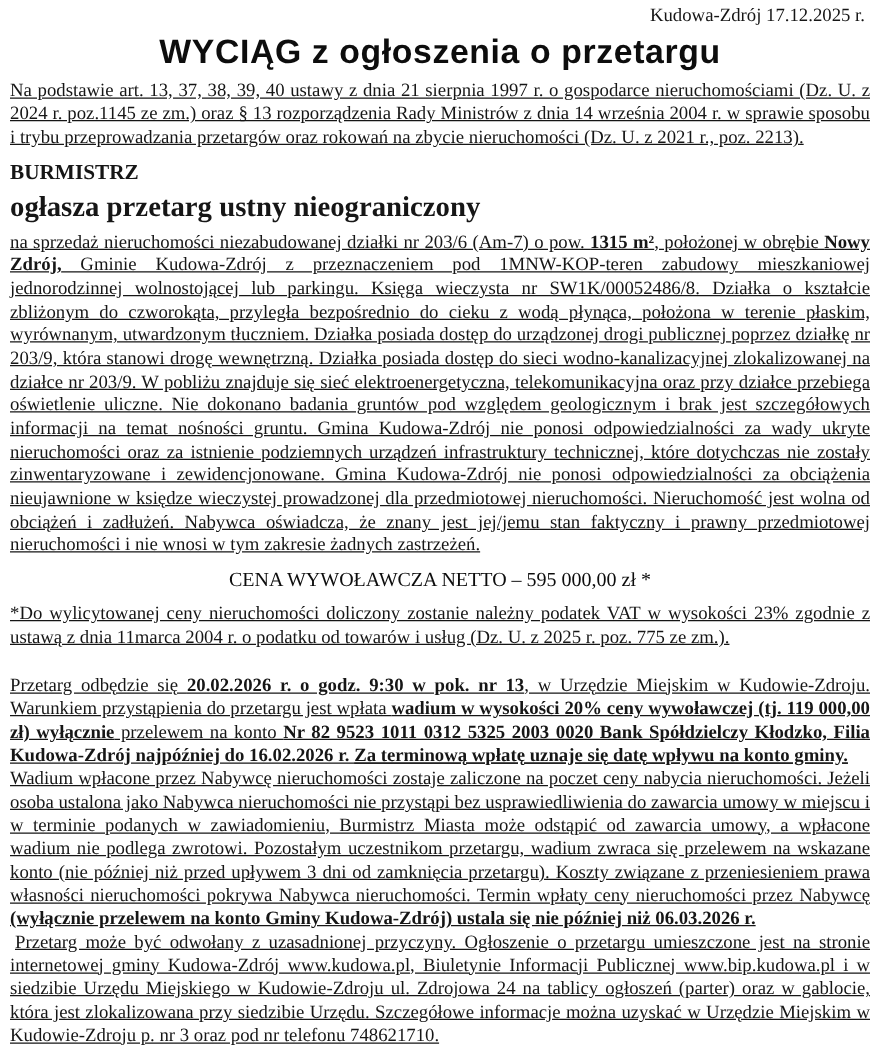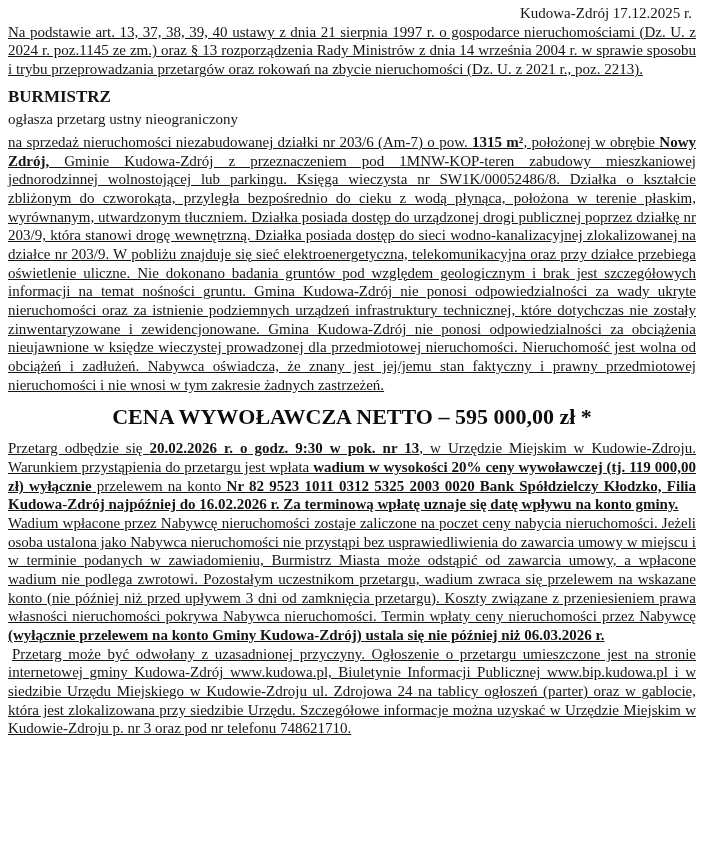--- a/index.html
+++ b/index.html
@@ -37,50 +37,52 @@
     font-size: 15px;
     line-height: 1.245;
     text-align: justify;
   }
   .issuer-block {
     text-align: left;
     margin: 7px 0 4px 0;
   }
   .issuer-line1 { font-size: 17px; font-weight: bold; line-height: 1.35; }
   .issuer-line2 { font-size: 18px; font-weight: bold; line-height: 1.35; }
-  .issuer-line3 { font-size: 15px; font-weight: normal; line-height: 1.35; }
+  .issuer-line3 { font-size: 23px; font-weight: bold; line-height: 1.35; }
   .price-heading {
     text-align: center;
-    font-weight: bold;
-    font-size: 22px;
+    font-weight: normal;
+    font-size: 16px;
     margin: 10px 0 8px 0;
     color: #0d0d0d;
   }
-  .gap-top { margin-top: 9px; }
+  .gap-top { margin-top: 20px; }
   .cancel-para { text-indent: 4px; }
 </style>
 </head>
 <body>
 
 <div class="page">
 
   <div class="date-line">Kudowa-Zdrój 17.12.2025 r.</div>
 
+  <div class="doc-title">WYCIĄG z ogłoszenia o przetargu</div>
 
   <p class="para">Na podstawie art. 13, 37, 38, 39, 40 ustawy z dnia 21 sierpnia 1997 r. o gospodarce nieruchomościami (Dz. U. z 2024 r. poz.1145 ze zm.) oraz § 13 rozporządzenia Rady Ministrów z dnia 14 września 2004 r. w sprawie sposobu i trybu przeprowadzania przetargów oraz rokowań na zbycie nieruchomości (Dz. U. z 2021 r., poz. 2213).</p>
 
   <div class="issuer-block">
     <div class="issuer-line1">BURMISTRZ</div>
     <div class="issuer-line3">ogłasza przetarg ustny nieograniczony</div>
   </div>
 
   <p class="para"><span>na sprzedaż nieruchomości niezabudowanej działki nr 203/6 (Am-7) o pow. </span><span style="font-weight: bold;">1315 m²</span><span>, położonej w obrębie </span><span style="font-weight: bold;">Nowy Zdrój,</span><span> Gminie Kudowa-Zdrój z przeznaczeniem pod 1MNW-KOP-teren zabudowy mieszkaniowej jednorodzinnej wolnostojącej lub parkingu. Księga wieczysta nr SW1K/00052486/8. Działka o kształcie zbliżonym do czworokąta, przyległa bezpośrednio do cieku z wodą płynąca, położona w terenie płaskim, wyrównanym, utwardzonym tłuczniem. Działka posiada dostęp do urządzonej drogi publicznej poprzez działkę nr 203/9, która stanowi drogę wewnętrzną. Działka posiada dostęp do sieci wodno-kanalizacyjnej zlokalizowanej na działce nr 203/9. W pobliżu znajduje się sieć elektroenergetyczna, telekomunikacyjna oraz przy działce przebiega oświetlenie uliczne. Nie dokonano badania gruntów pod względem geologicznym i brak jest szczegółowych informacji na temat nośności gruntu. Gmina Kudowa-Zdrój nie ponosi odpowiedzialności za wady ukryte nieruchomości oraz za istnienie podziemnych urządzeń infrastruktury technicznej, które dotychczas nie zostały zinwentaryzowane i zewidencjonowane. Gmina Kudowa-Zdrój nie ponosi odpowiedzialności za obciążenia nieujawnione w księdze wieczystej prowadzonej dla przedmiotowej nieruchomości. Nieruchomość jest wolna od obciążeń i zadłużeń. Nabywca oświadcza, że znany jest jej/jemu stan faktyczny i prawny przedmiotowej nieruchomości i nie wnosi w tym zakresie żadnych zastrzeżeń.</span></p>
 
   <div class="price-heading">CENA WYWOŁAWCZA NETTO – 595 000,00 zł *</div>
 
+  <p class="para">*Do wylicytowanej ceny nieruchomości doliczony zostanie należny podatek VAT w wysokości 23% zgodnie z ustawą z dnia 11marca 2004 r. o podatku od towarów i usług (Dz. U. z 2025 r. poz. 775 ze zm.).</p>
 
   <p class="para gap-top"><span>Przetarg odbędzie się </span><span style="font-weight: bold;">20.02.2026 r. o godz. 9:30 w pok. nr 13</span><span>, w Urzędzie Miejskim w Kudowie-Zdroju. Warunkiem przystąpienia do przetargu jest wpłata </span><span style="font-weight: bold;">wadium w wysokości 20% ceny wywoławczej (tj. 119 000,00 zł) wyłącznie</span><span> przelewem na konto </span><span style="font-weight: bold;">Nr 82 9523 1011 0312 5325 2003 0020 Bank Spółdzielczy Kłodzko, Filia Kudowa-Zdrój najpóźniej do 16.02.2026 r. </span><span style="font-weight: bold; text-decoration: underline;">Za terminową wpłatę uznaje się datę wpływu na konto gminy.</span></p>
 
   <p class="para"><span>Wadium wpłacone przez Nabywcę nieruchomości zostaje zaliczone na poczet ceny nabycia nieruchomości. Jeżeli osoba ustalona jako Nabywca nieruchomości nie przystąpi bez usprawiedliwienia do zawarcia umowy w miejscu i w terminie podanych w zawiadomieniu, Burmistrz Miasta może odstąpić od zawarcia umowy, a wpłacone wadium nie podlega zwrotowi. Pozostałym uczestnikom przetargu, wadium zwraca się przelewem na wskazane konto (nie później niż przed upływem 3 dni od zamknięcia przetargu). Koszty związane z przeniesieniem prawa własności nieruchomości pokrywa Nabywca nieruchomości. Termin wpłaty ceny nieruchomości przez Nabywcę </span><span style="font-weight: bold;">(wyłącznie przelewem na konto Gminy Kudowa-Zdrój) ustala się nie później niż 06.03.2026 r.</span></p>
 
   <p class="para cancel-para">Przetarg może być odwołany z uzasadnionej przyczyny. Ogłoszenie o przetargu umieszczone jest na stronie internetowej gminy Kudowa-Zdrój www.kudowa.pl, Biuletynie Informacji Publicznej www.bip.kudowa.pl i w siedzibie Urzędu Miejskiego w Kudowie-Zdroju ul. Zdrojowa 24 na tablicy ogłoszeń (parter) oraz w gablocie, która jest zlokalizowana przy siedzibie Urzędu. Szczegółowe informacje można uzyskać w Urzędzie Miejskim w Kudowie-Zdroju p. nr 3 oraz pod nr telefonu 748621710.</p>
 
 </div>
 
 </body></html>

